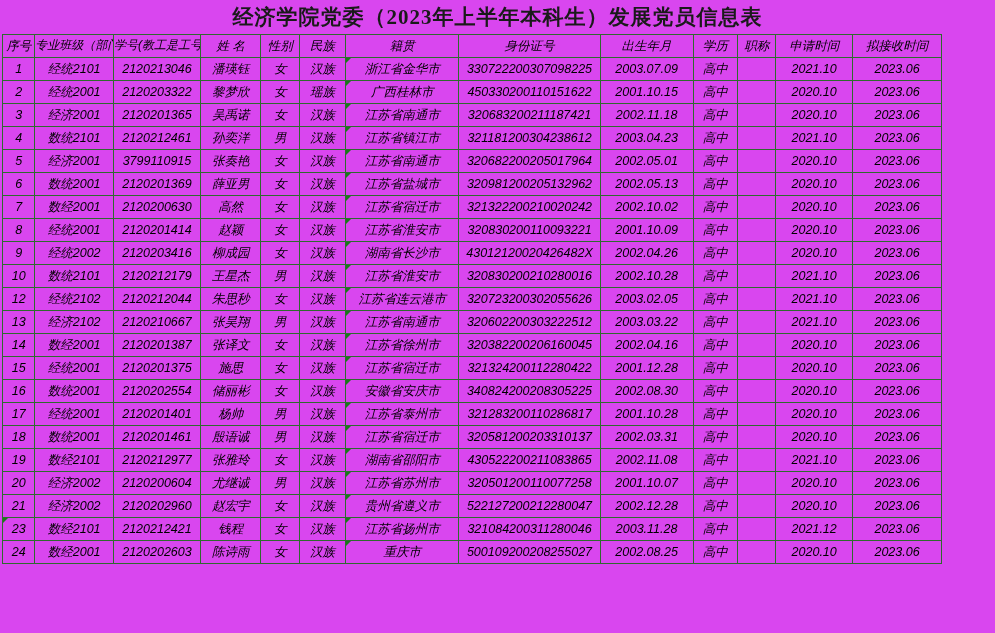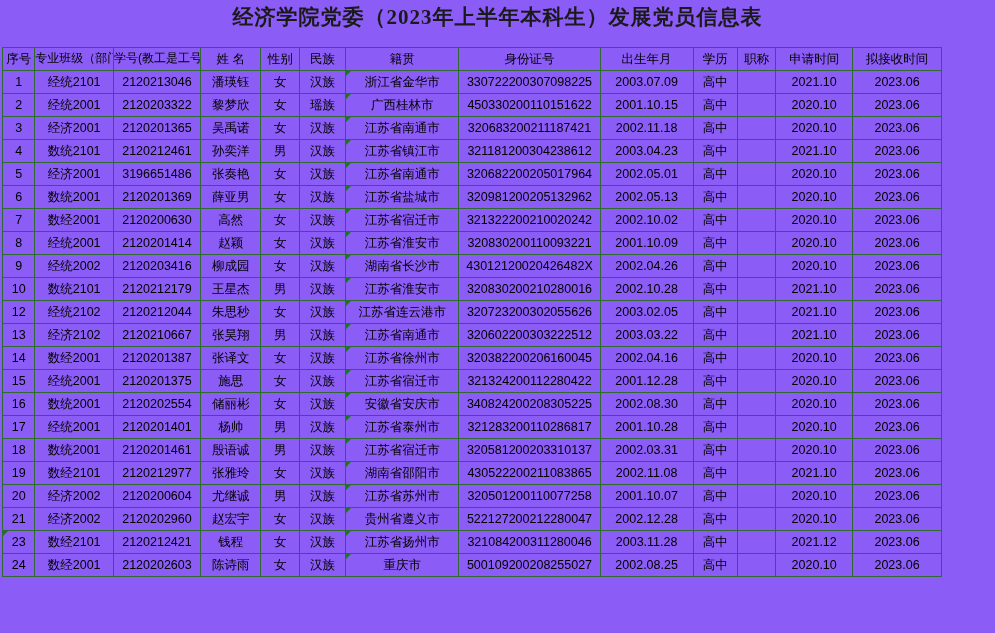--- a/index.html
+++ b/index.html
@@ -10,39 +10,40 @@
   body {
     width: 995px;
     height: 633px;
     font-family: "Liberation Sans", sans-serif;
     overflow: hidden;
   }
   .page {
     width: 995px;
     height: 633px;
     position: relative;
-    background: #8b5cf6;
+    background: #d946ef;
   }
   .doc-title {
     text-align: center;
     font-family: "Liberation Serif", serif;
     font-weight: bold;
     font-size: 21px;
     color: #1a1a1a;
     letter-spacing: 1px;
     padding: 6px 0 5px 0;
     line-height: 1.1;
   }
   table.sheet {
     border-collapse: collapse;
     table-layout: fixed;
     width: 940px;
-    margin: 13px 2px;
+    margin: 0 2px;
     font-size: 12.5px;
     color: #000000;
+    font-style: italic;
   }
   table.sheet td, table.sheet th {
     border: 1px solid #2f6b2f;
     padding: 0;
     text-align: center;
     vertical-align: middle;
     height: 22px;
     overflow: hidden;
     white-space: nowrap;
     font-weight: normal;
@@ -183,21 +184,21 @@
           <td>321181200304238612</td>
           <td>2003.04.23</td>
           <td>高中</td>
           <td></td>
           <td>2021.10</td>
           <td>2023.06</td>
         </tr>
         <tr>
           <td>5</td>
           <td>经济2001</td>
-          <td>3196651486</td>
+          <td>3799110915</td>
           <td>张奏艳</td>
           <td>女</td>
           <td>汉族</td>
           <td class="cell-mark">江苏省南通市</td>
           <td>320682200205017964</td>
           <td>2002.05.01</td>
           <td>高中</td>
           <td></td>
           <td>2020.10</td>
           <td>2023.06</td>

